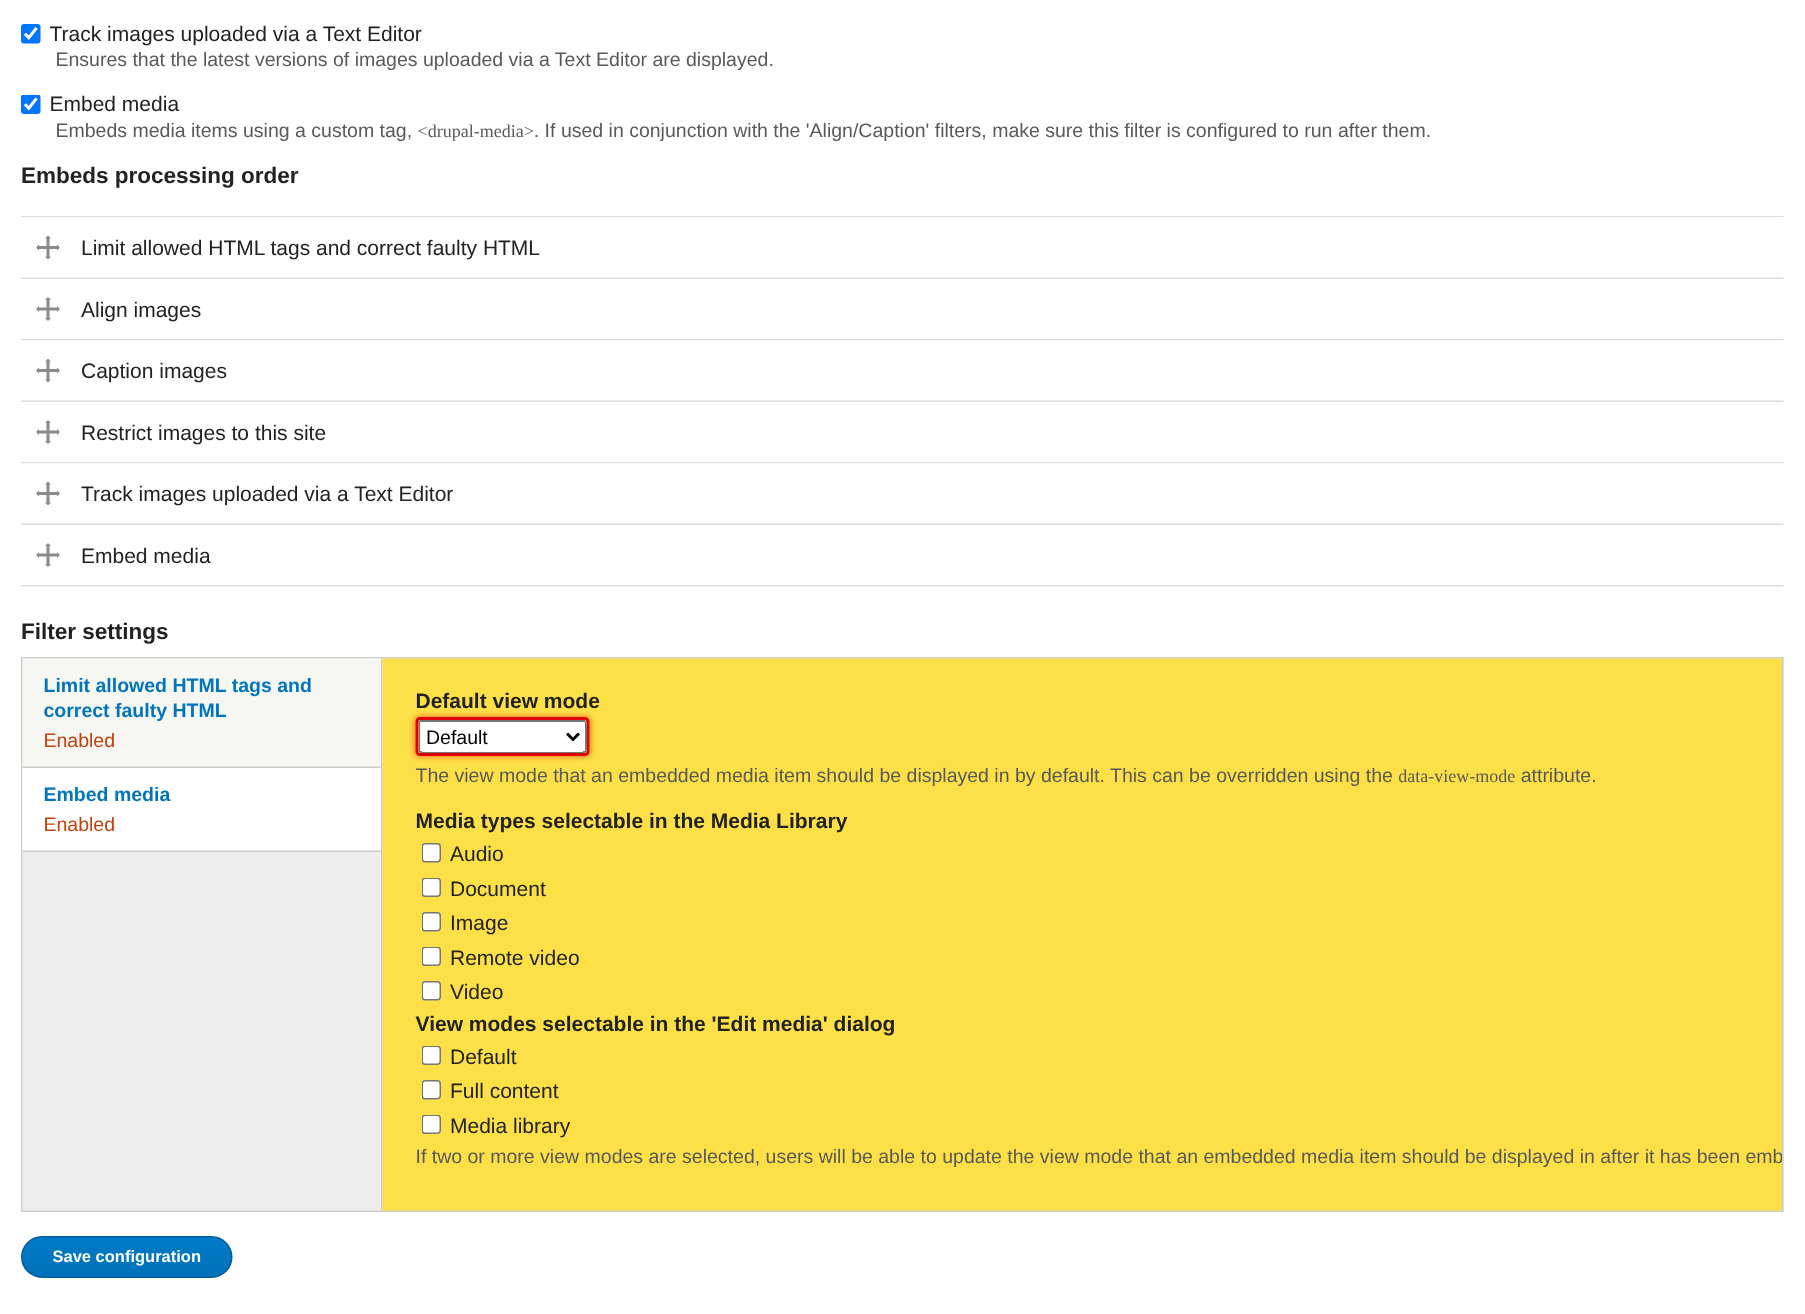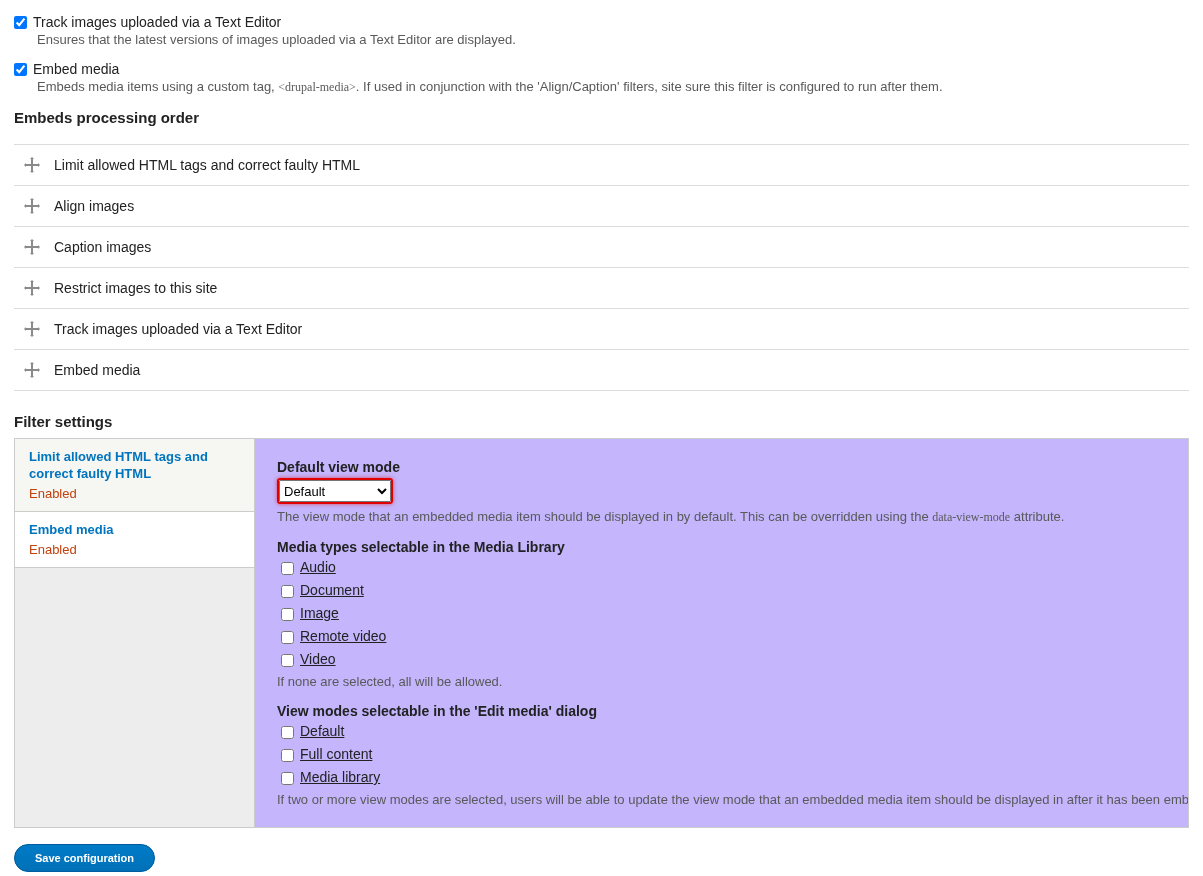--- a/index.html
+++ b/index.html
@@ -63,21 +63,21 @@
     color: #0074bd;
     font-weight: bold;
     font-size: 13px;
     line-height: 1.3;
     margin-bottom: 3px;
   }
   .tab-item .tab-sub { color: #c2410c; font-size: 13px; }
 
   .tabs-content {
     flex: 1;
-    background: #c4b5fd;
+    background: #fde047;
     padding: 20px 22px;
     overflow: hidden;
   }
   .field-label { font-weight: bold; font-size: 14px; margin-bottom: 3px; }
   .select-highlighted {
     border: 2px solid #e00000;
     border-radius: 3px;
     box-shadow: 0 0 4px rgba(224,0,0,0.6);
     display: inline-block;
     margin-bottom: 3px;
@@ -88,21 +88,21 @@
     width: 112px;
     height: 22px;
   }
   .desc {
     color: #595959;
     font-size: 13px;
     margin: 2px 0 14px 0;
     white-space: nowrap;
   }
   .checklist { margin-bottom: 2px; }
-  .checklist .row { display:flex; align-items:flex-start; margin: 4px 0; text-decoration: underline; }
+  .checklist .row { display:flex; align-items:center; margin: 4px 0; }
   .checklist .row input { margin-right: 6px; }
   .checklist .row label { font-size: 14px; }
 
   .save-btn {
     display: inline-block;
     margin-top: 16px;
     background: #0071b8;
     background-image: linear-gradient(#007bc6, #0071b8);
     border: 1px solid #005c9e;
     color: #fff;
@@ -126,21 +126,21 @@
   </div>
   <div class="helptext">Ensures that the latest versions of images uploaded via a Text Editor are displayed.</div>
 </div>
 
 <div>
   <div class="checkbox-row">
     <input type="checkbox" checked="" style="">
     <label>Embed media</label>
   </div>
   <div class="helptext">
-    <span>Embeds media items using a custom tag, </span><code>&lt;drupal-media&gt;</code><span>. If used in conjunction with the 'Align/Caption' filters, site sure this filter is configured to run after them.</span>
+    <span>Embeds media items using a custom tag, </span><code>&lt;drupal-media&gt;</code><span>. If used in conjunction with the 'Align/Caption' filters, make sure this filter is configured to run after them.</span>
   </div>
 </div>
 
 <h3 class="section-heading">Embeds processing order</h3>
 
 <div class="order-list">
   <div class="order-item">
     <span class="handle">
         <svg viewBox="0 0 16 16">
           <path d="M8 0l2 2H9v5h5V6l2 2-2 2V9H9v5h1l-2 2-2-2h1V9H2v1L0 8l2-2v1h5V2H6l2-2z" fill="#8a8a8a"></path>
@@ -231,21 +231,20 @@
         </div>
       <div class="row">
           <input type="checkbox" style="">
           <label>Remote video</label>
         </div>
       <div class="row">
           <input type="checkbox" style="">
           <label>Video</label>
         </div>
     </div>
-    <div class="desc" style="margin-top:2px">If none are selected, all will be allowed.</div>
 
     <div class="field-label">View modes selectable in the 'Edit media' dialog</div>
     <div class="checklist">
       <div class="row">
           <input type="checkbox" style="">
           <label>Default</label>
         </div>
       <div class="row">
           <input type="checkbox" style="">
           <label>Full content</label>

